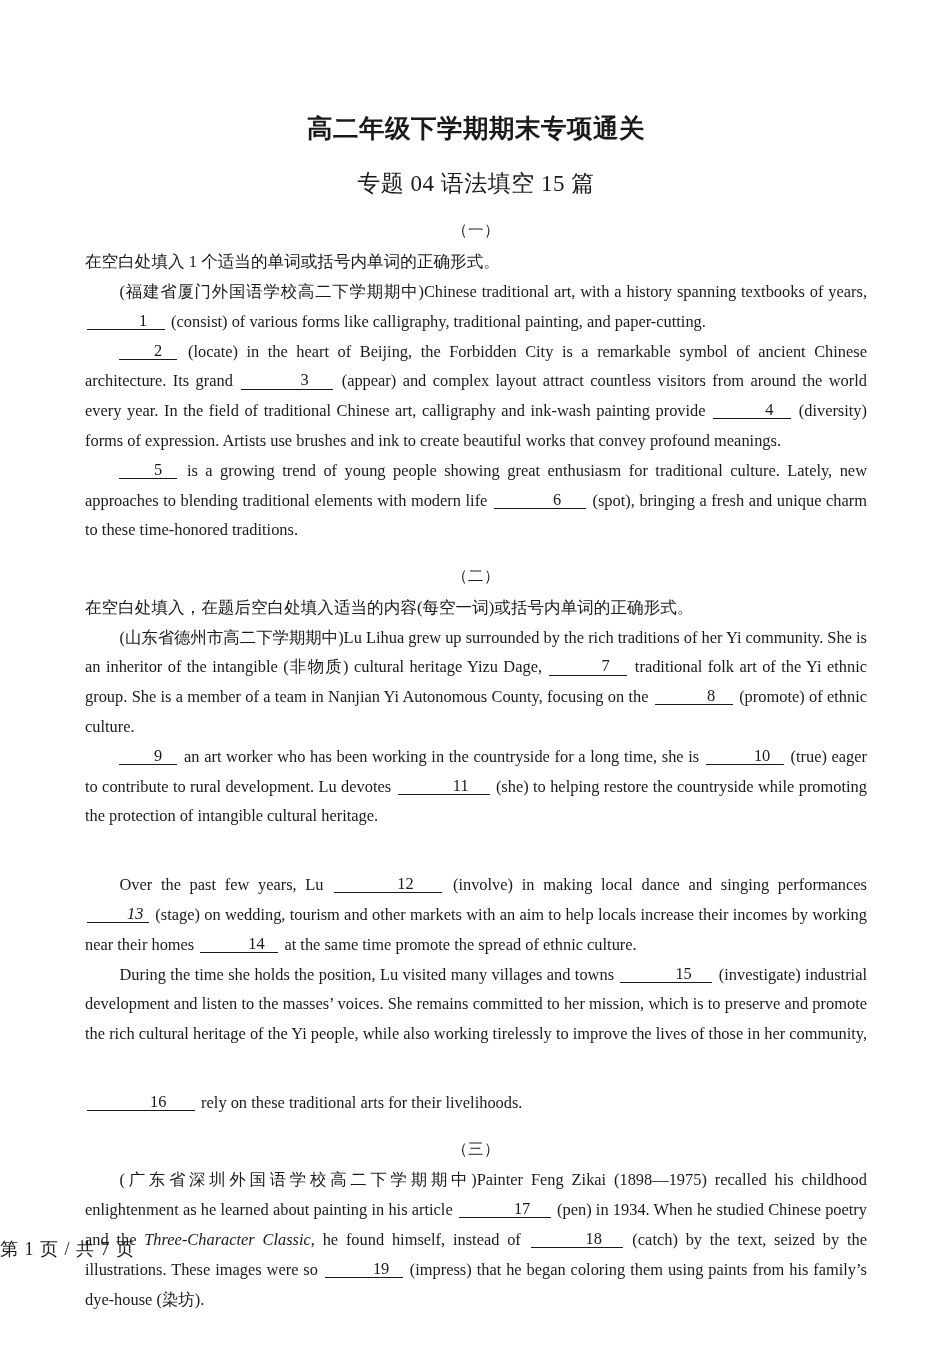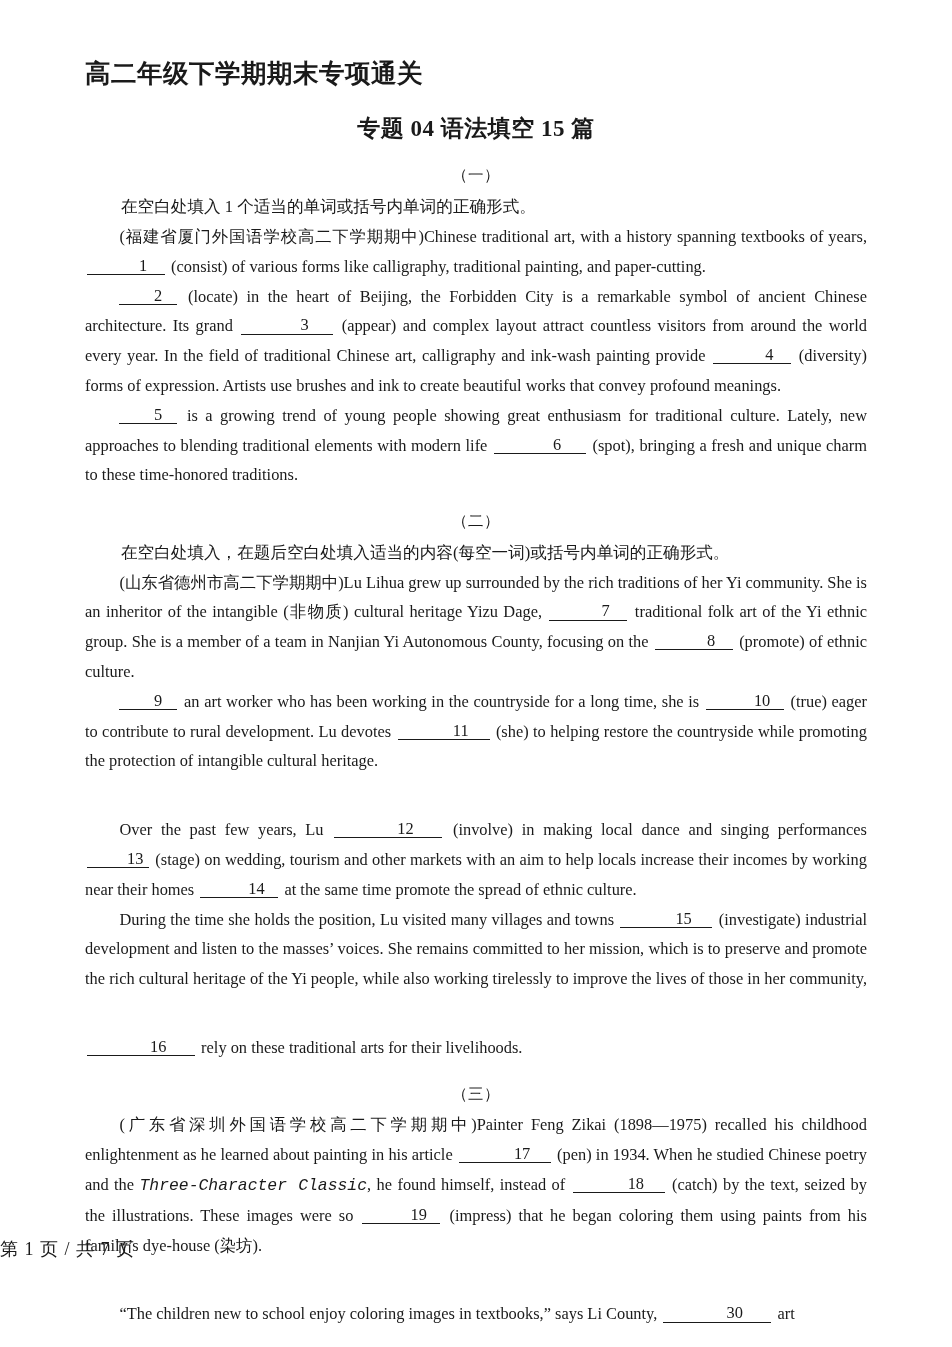--- a/index.html
+++ b/index.html
@@ -20,32 +20,32 @@
   .page {
     position: relative;
     box-sizing: border-box;
     width: 952px;
     height: 1347px;
     padding: 0 85px;
   }
 
   
   .doc-title {
-    text-align: left;
+    text-align: center;
     font-size: 25.5px;
     font-weight: bold;
     letter-spacing: 0.5px;
     margin: 0;
-    padding-top: 57px;
+    padding-top: 112px;
     line-height: 1.35;
   }
   .doc-subtitle {
     text-align: center;
     font-size: 23px;
-    font-weight: bold;
+    font-weight: normal;
     letter-spacing: 0.5px;
     margin: 0;
     padding-top: 22px;
     line-height: 1.35;
   }
 
   
   .section-label {
     text-align: center;
     font-size: 15.5px;
@@ -64,41 +64,39 @@
     text-align: justify;
     text-justify: inter-word;
     text-indent: 0;
   }
   p.para.indent {
     text-indent: 2.1em;
   }
   p.para.cn {
     font-size: 16.6px;
     text-align: left;
-    margin-left: 36px;
   }
 
   .ital {
     font-style: italic;
-    font-family: Liberation Mono, monospace;
   }
 
   
   .blank {
     display: inline-block;
     border-bottom: 1.2px solid #1a1a1a;
     text-align: center;
     font-size: 16.4px;
     line-height: 1.05;
     vertical-align: baseline;
     margin: 0 2px;
     position: relative;
     top: -1px;
   }
-  .blank.w-sm  { min-width: 62px; }
+  .blank.w-sm  { min-width: 62px; font-style: italic; }
   .blank.w-md  { min-width: 78px; }
   .blank.w-lg  { min-width: 92px; }
   .blank.w-xl  { min-width: 108px; margin-top: 45px; }
   .blank.start {
     text-align: left;
     min-width: 58px;
     margin-left: 0;
   }
 
   

